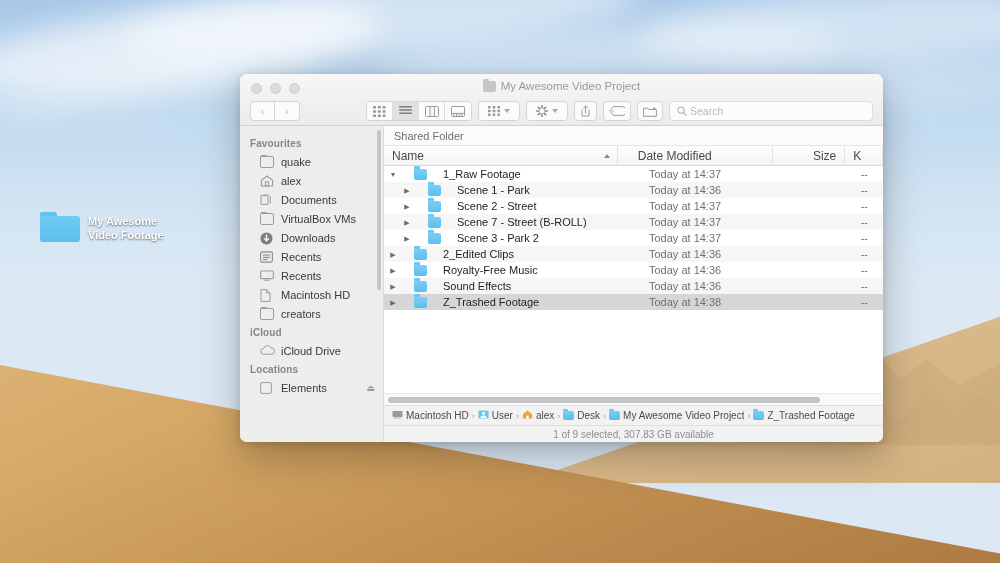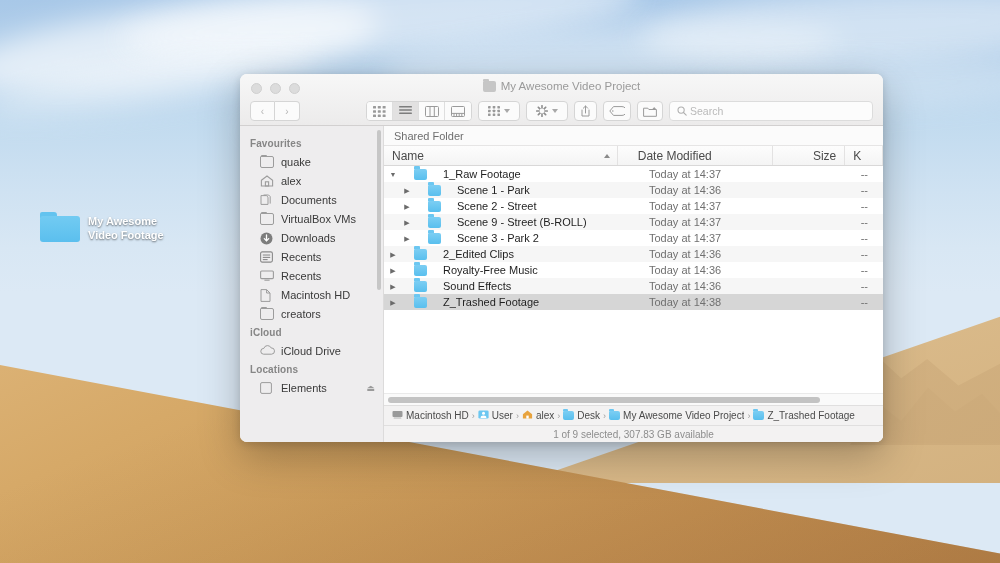--- a/index.html
+++ b/index.html
@@ -622,21 +622,21 @@
                 <span>Scene 2 - Street</span>
               </div>
               <div class="c date">Today at 14:37</div>
               <div class="c size">--</div>
               <div class="c kind">Fo</div>
             </div>
             <div class="row odd">
               <div class="c name ind1">
                 <span class="tri">▶</span>
                 <span class="bfolder"></span>
-                <span>Scene 9 - Street (B-ROLL)</span>
+                <span>Scene 7 - Street (B-ROLL)</span>
               </div>
               <div class="c date">Today at 14:37</div>
               <div class="c size">--</div>
               <div class="c kind">Fo</div>
             </div>
             <div class="row">
               <div class="c name ind1">
                 <span class="tri">▶</span>
                 <span class="bfolder"></span>
                 <span>Scene 3 - Park 2</span>

